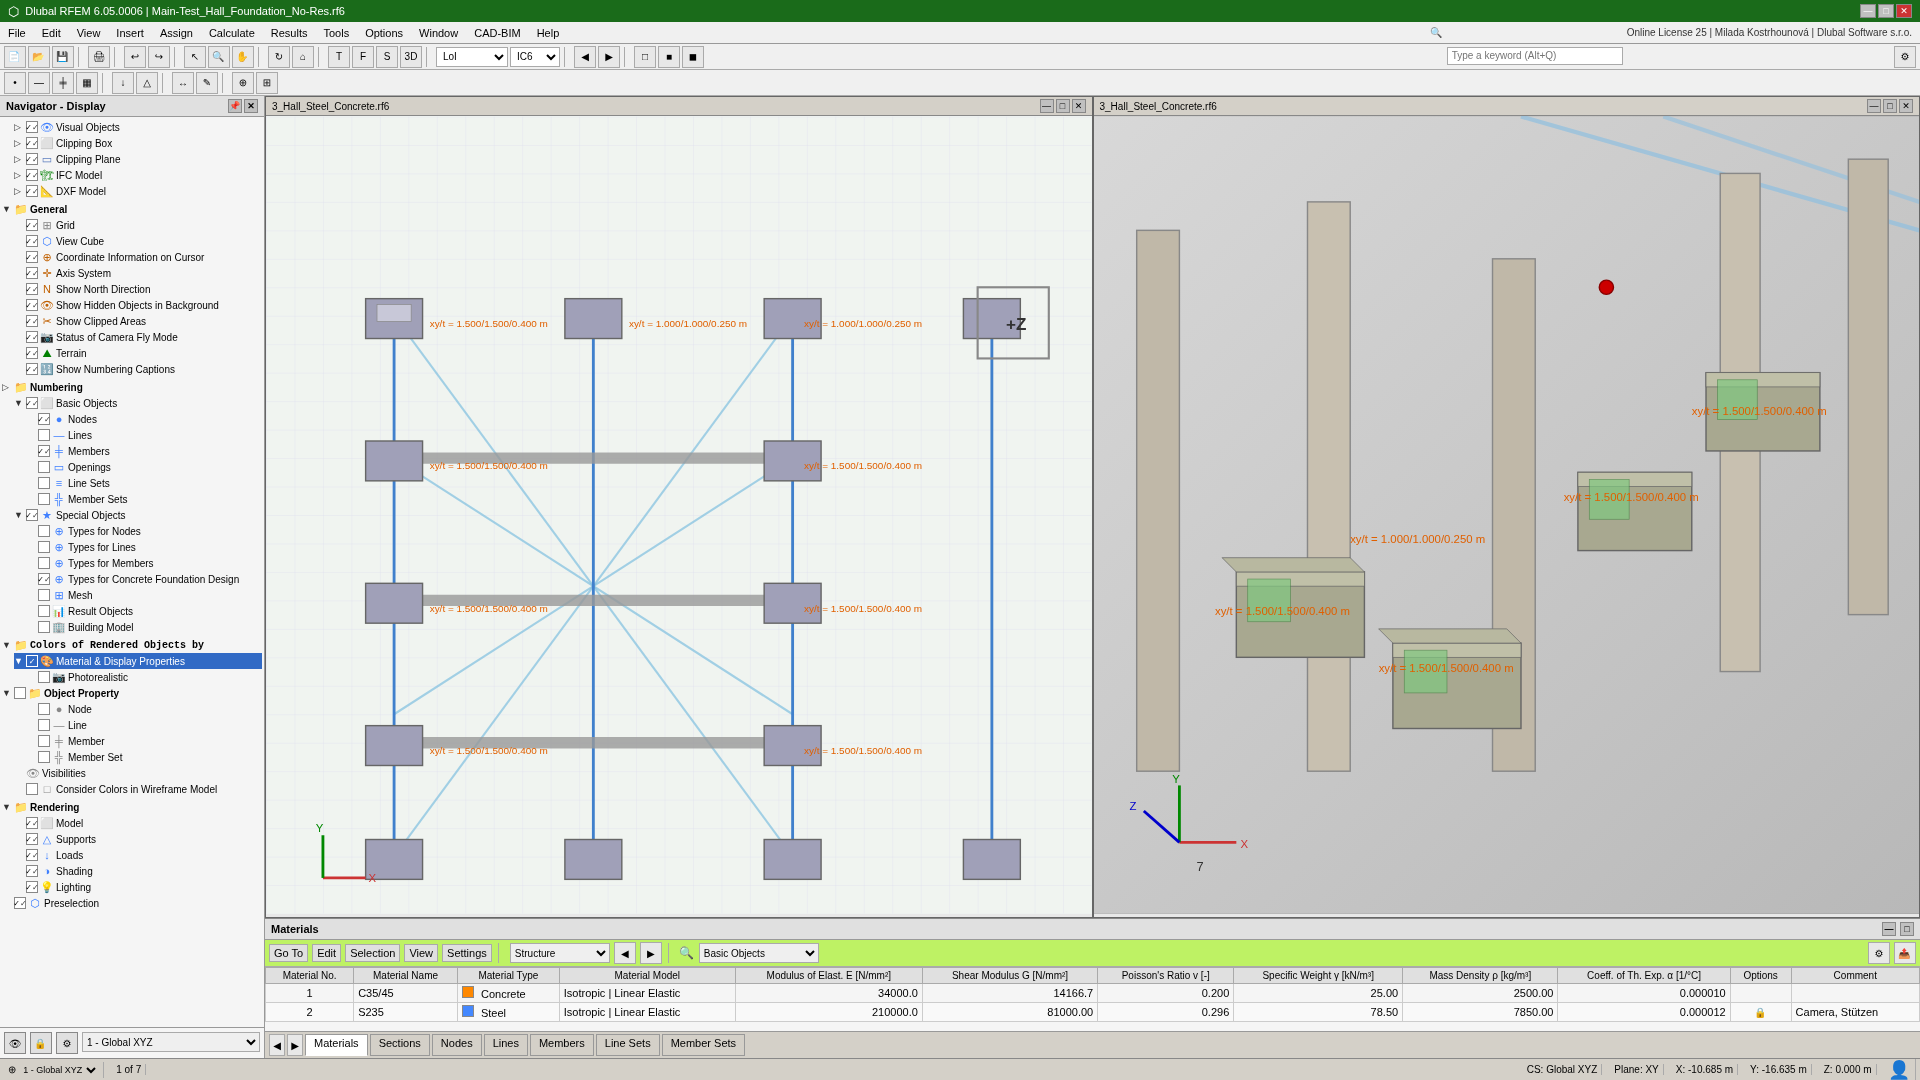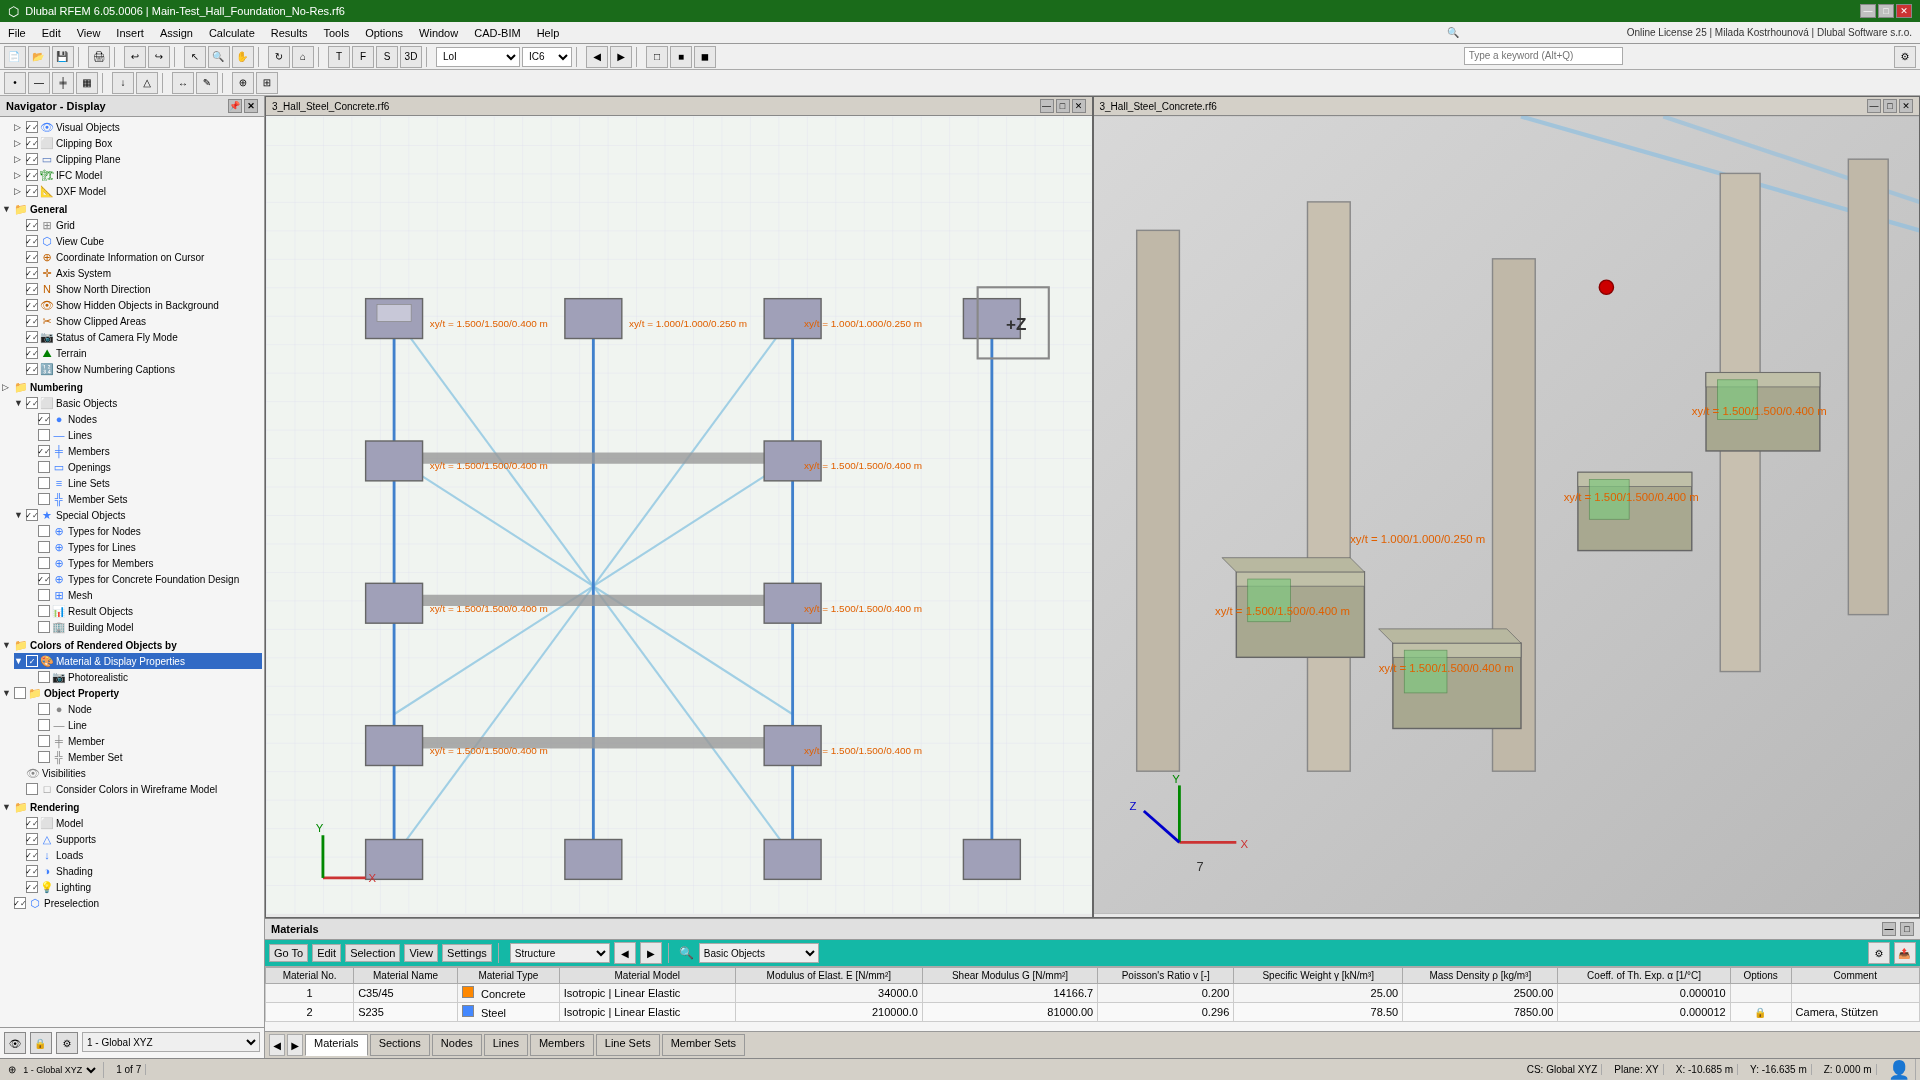--- a/index.html
+++ b/index.html
@@ -54,21 +54,21 @@
     .viewport-controls { display: flex; gap: 2px; }
     .vp-btn { width: 14px; height: 14px; background: #c0c0c0; border: 1px solid #888; font-size: 9px; display: flex; align-items: center; justify-content: center; }
     .viewport-canvas { width: 100%; height: calc(100% - 22px); background: #f0f4f8; position: relative; overflow: hidden; }
 
     
     .viewport-3d .viewport-canvas { background: linear-gradient(135deg, #c8c8c8 0%, #b0b0b0 50%, #a0a0a0 100%); }
 
     
     .bottom-panel { height: 140px; background: #f5f5f5; border-top: 1px solid #888; display: flex; flex-direction: column; }
     .bottom-header { background: #e0e0e0; border-bottom: 1px solid #999; padding: 3px 6px; font-size: 11px; font-weight: bold; display: flex; justify-content: space-between; align-items: center; }
-    .bottom-toolbar { background: #14b8a6; border-bottom: 1px solid #aaa; padding: 2px 4px; display: flex; align-items: center; gap: 4px; }
+    .bottom-toolbar { background: #bef264; border-bottom: 1px solid #aaa; padding: 2px 4px; display: flex; align-items: center; gap: 4px; }
     .bottom-tabs { display: flex; background: #d4d0c8; border-top: 1px solid #999; padding: 2px 4px; gap: 2px; }
     .bottom-tab { padding: 2px 8px; background: #d4d0c8; border: 1px solid #999; font-size: 11px; cursor: pointer; }
     .bottom-tab.active { background: white; border-bottom: 1px solid white; }
     .table-area { flex: 1; overflow: auto; }
     table { width: 100%; border-collapse: collapse; font-size: 11px; }
     th { background: #e0e0e0; border: 1px solid #aaa; padding: 2px 4px; text-align: center; font-weight: normal; font-size: 10px; }
     td { border: 1px solid #ccc; padding: 2px 4px; }
     td.center { text-align: center; }
     td.right { text-align: right; }
     tr:nth-child(even) { background: #f9f9f9; }
@@ -78,21 +78,21 @@
     .status-item { padding: 0 4px; border-right: 1px solid #aaa; }
 
     
     .icon-folder { color: #f0a000; }
     .icon-eye { color: #4080ff; }
     .icon-grid { color: #888; }
 
     .nav-bottom { border-top: 1px solid #999; padding: 4px; display: flex; gap: 4px; }
     .nav-bottom-btn { width: 22px; height: 22px; background: #e0e0e0; border: 1px solid #888; display: flex; align-items: center; justify-content: center; font-size: 10px; cursor: pointer; }
 
-    .lod-dropdown { height: 20px; background: white; border: 1px solid #aaa; padding: 0 2px; font-size: 10px; width: 84px; }
+    .lod-dropdown { height: 20px; background: white; border: 1px solid #aaa; padding: 0 2px; font-size: 10px; width: 72px; }
 
     .search-box { height: 18px; background: white; border: 1px solid #aaa; padding: 0 4px; font-size: 10px; width: 150px; }
 
     .color-swatch { width: 12px; height: 12px; display: inline-block; border: 1px solid #888; flex-shrink: 0; }
   </style>
 </head>
 <body>
 
 <div class="title-bar">
   <div class="title-bar-left">
@@ -115,21 +115,21 @@
   <div class="menu-item">Calculate</div>
   <div class="menu-item">Results</div>
   <div class="menu-item">Tools</div>
   <div class="menu-item">Options</div>
   <div class="menu-item">Window</div>
   <div class="menu-item">CAD-BIM</div>
   <div class="menu-item">Help</div>
   <div style="flex:1;"></div>
   <div style="display:flex;align-items:center;gap:4px;padding:0 8px;">
     <span style="font-size:10px;">🔍</span>
-    <input class="search-box" style="width: 159px; margin-top: 46px;" placeholder="Type a keyword (Alt+Q)">
+    <input class="search-box" style="width: 176px; margin-top: 46px;" placeholder="Type a keyword (Alt+Q)">
     <span style="font-size:10px; color:#333;">Online License 25 | Milada Kostrhounová | Dlubal Software s.r.o.</span>
   </div>
 </div>
 
 <div class="toolbar">
   <div class="tb-btn">📄</div>
   <div class="tb-btn">📂</div>
   <div class="tb-btn">💾</div>
   <div class="tb-sep"></div>
   <div class="tb-btn">🖨</div>
@@ -386,21 +386,21 @@
       <div class="tree-item indent2">
         <span class="tree-arrow"> </span>
         <span class="tree-check"></span>
         <span class="tree-icon" style="color:#4080ff;">🏢</span>
         <span class="tree-label">Building Model</span>
       </div>
 
       <div class="tree-item" style="margin-top:2px;">
         <span class="tree-arrow">▼</span>
         <span class="tree-icon icon-folder">📁</span>
-        <span class="tree-label" style="font-weight:bold;">Colors of Rendered Objects by</span>
+        <span class="tree-label" style="font-weight:bold;font-family:Liberation Mono, monospace;">Colors of Rendered Objects by</span>
       </div>
       <div class="tree-item indent1 selected" style="background:#316ac5; color:white;">
         <span class="tree-arrow" style="color:white;">▼</span>
         <span class="tree-check" style="background:#316ac5; border-color:white; color:white;">✓</span>
         <span class="tree-icon" style="color:white;">🎨</span>
         <span class="tree-label" style="color:white;">Material &amp; Display Properties</span>
       </div>
       <div class="tree-item indent2">
         <span class="tree-arrow"> </span>
         <span class="tree-check"></span>

